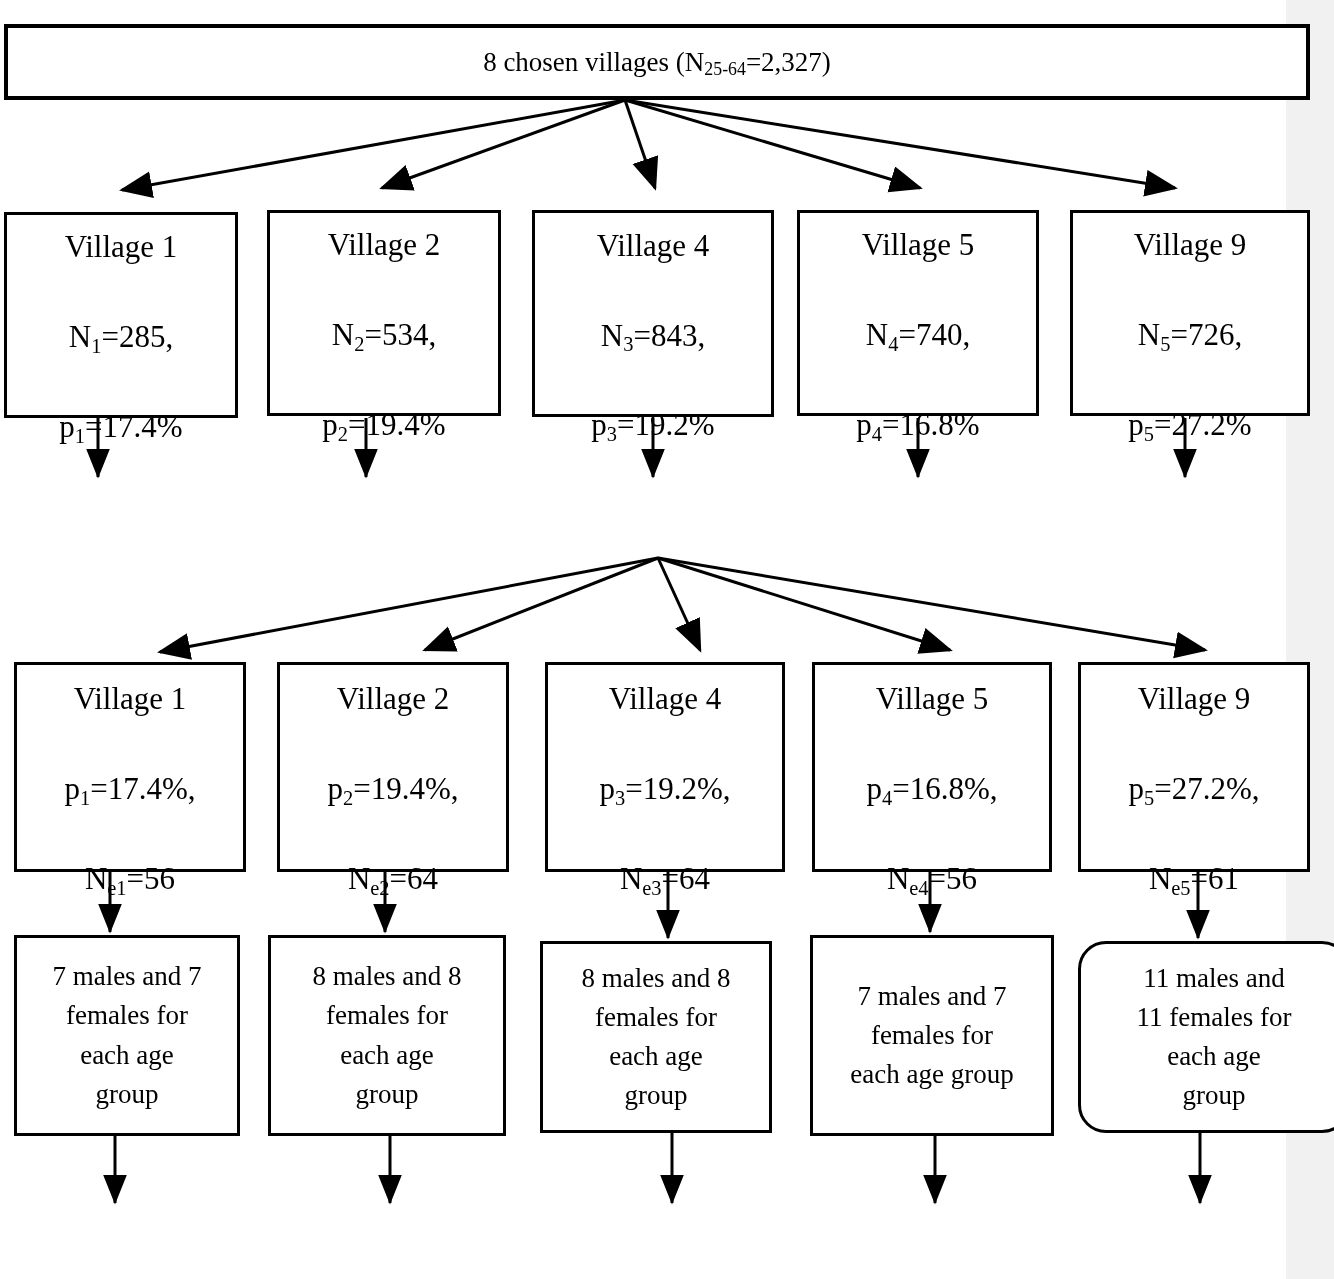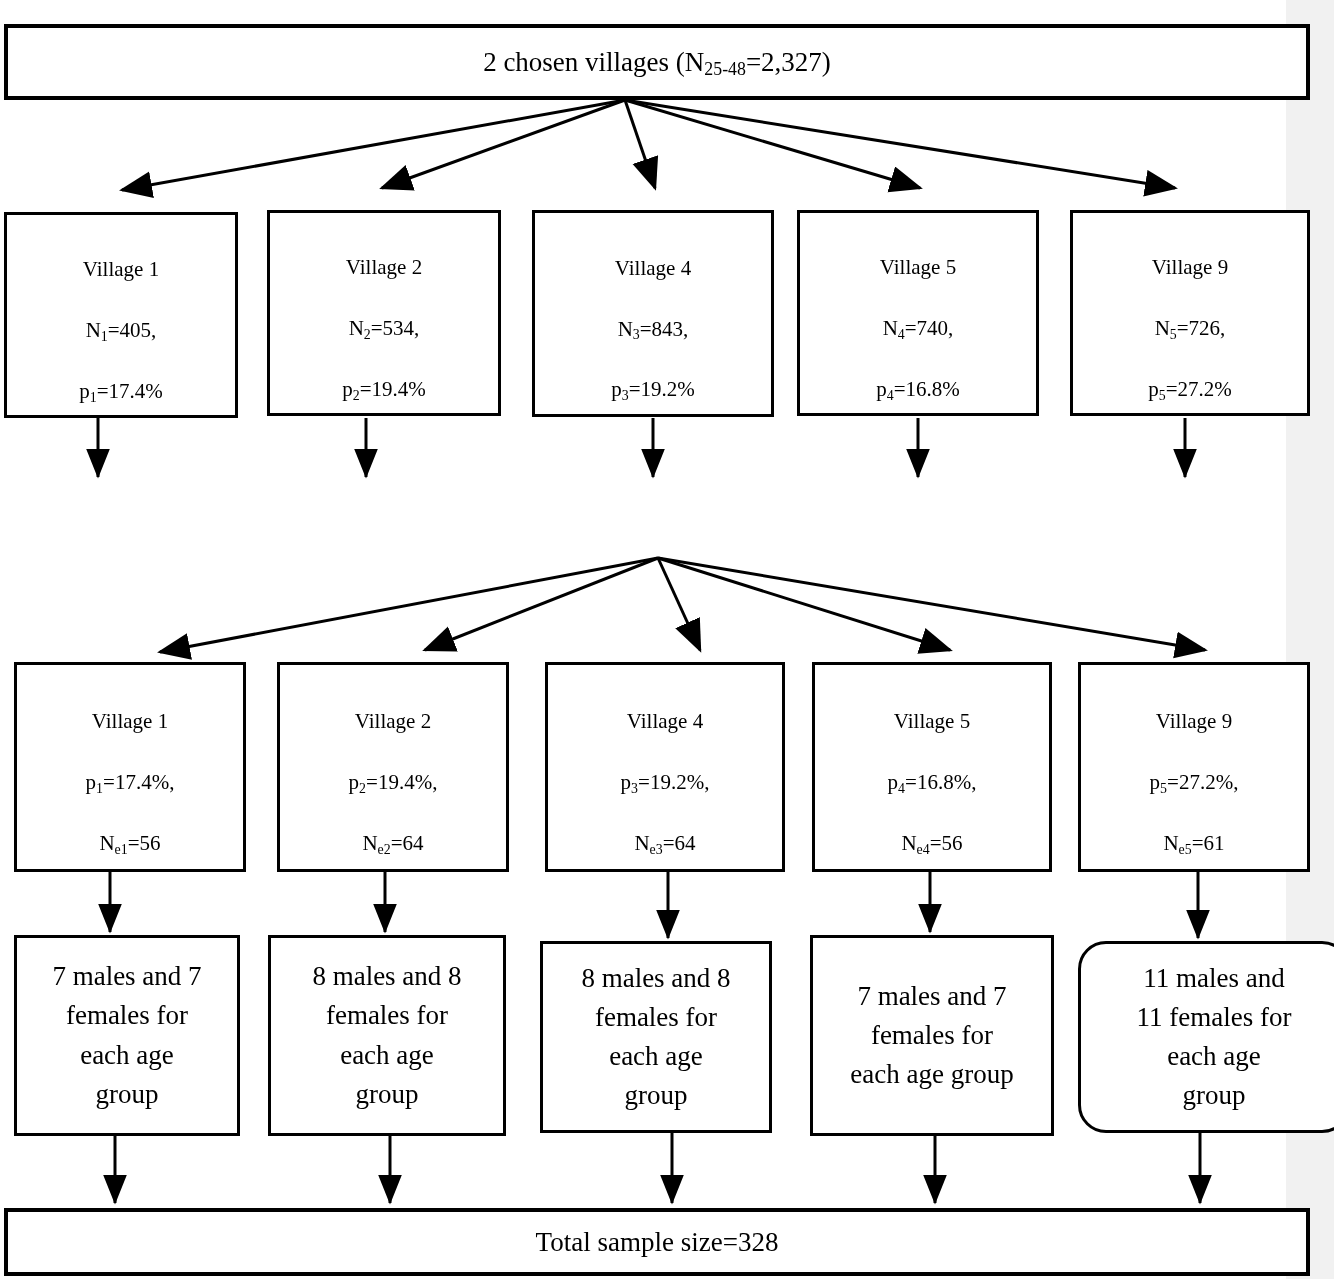--- a/index.html
+++ b/index.html
@@ -41,21 +41,21 @@
     align-items: center;
     justify-content: center;
     text-align: center;
     color: #000000;
   }
   .band {
     border-width: 4px;
     font-size: 27px;
   }
   .vbox {
-    font-size: 21px;
+    font-size: 31px;
     line-height: 1.45;
   }
   .gbox {
     font-size: 27px;
     line-height: 1.45;
   }
   .node .txt {
     padding: 0 8px;
     white-space: pre-line;
   }
@@ -119,27 +119,27 @@
     <g stroke="#000000" fill="none" stroke-width="3">
       <line x1="115" y1="1136" x2="115" y2="1203" marker-end="url(#ah)"></line>
       <line x1="390" y1="1136" x2="390" y2="1203" marker-end="url(#ah)"></line>
       <line x1="672" y1="1128" x2="672" y2="1203" marker-end="url(#ah)"></line>
       <line x1="935" y1="1136" x2="935" y2="1203" marker-end="url(#ah)"></line>
       <line x1="1200" y1="1128" x2="1200" y2="1203" marker-end="url(#ah)"></line>
     </g>
   </svg>
 
   <div class="node band" style="left:4px; top:24px; width:1306px; height:76px;">
-    <span class="txt"><span>2 chosen villages (N</span><sub>25-48</sub><span>=2,327)</span></span>
+    <span class="txt"><span>8 chosen villages (N</span><sub>25-64</sub><span>=2,327)</span></span>
   </div>
 
   <div class="node vbox" style="left:4px; top:212px; width:234px; height:206px;">
     <span class="txt">
       <span>Village 1</span><br>
-      N<sub>1</sub>=<span>405</span>,<br>
+      N<sub>1</sub>=<span>285</span>,<br>
       p<sub>1</sub>=<span>17.4%</span>
     </span>
   </div>
 
   <div class="node vbox" style="left:267px; top:210px; width:234px; height:206px;">
     <span class="txt">
       <span>Village 2</span><br>
       N<sub>2</sub>=<span>534</span>,<br>
       p<sub>2</sub>=<span>19.4%</span>
     </span>
@@ -237,17 +237,14 @@
 each age group</span>
   </div>
 
   <div class="node gbox" style="left:1078px; top:941px; width:272px; height:192px;border-radius:28px;">
     <span class="txt">11 males and
 11 females for
 each age
 group</span>
   </div>
 
-  <div class="node band" style="left:4px; top:1208px; width:1306px; height:68px;">
-    <span class="txt">Total sample size=328</span>
-  </div>
 
 </div>
 
 </body></html>

